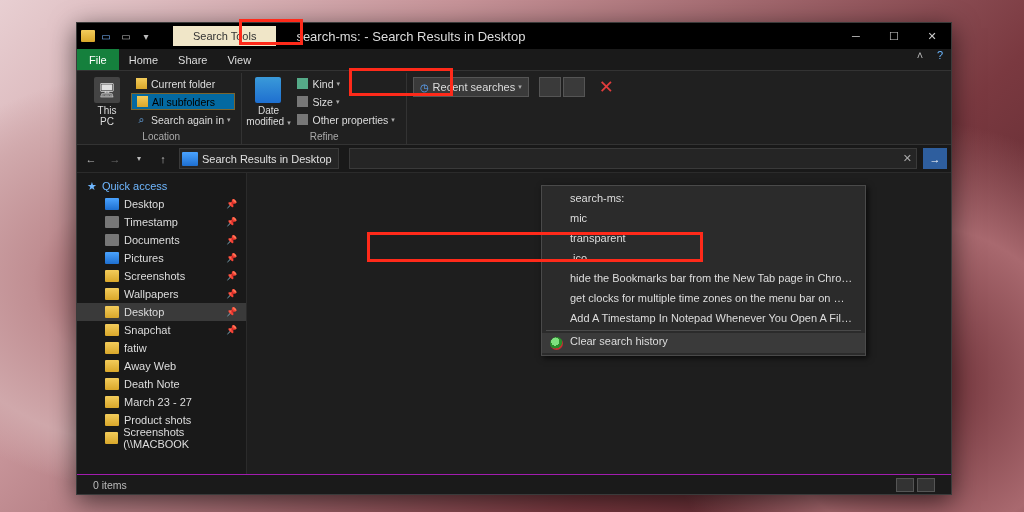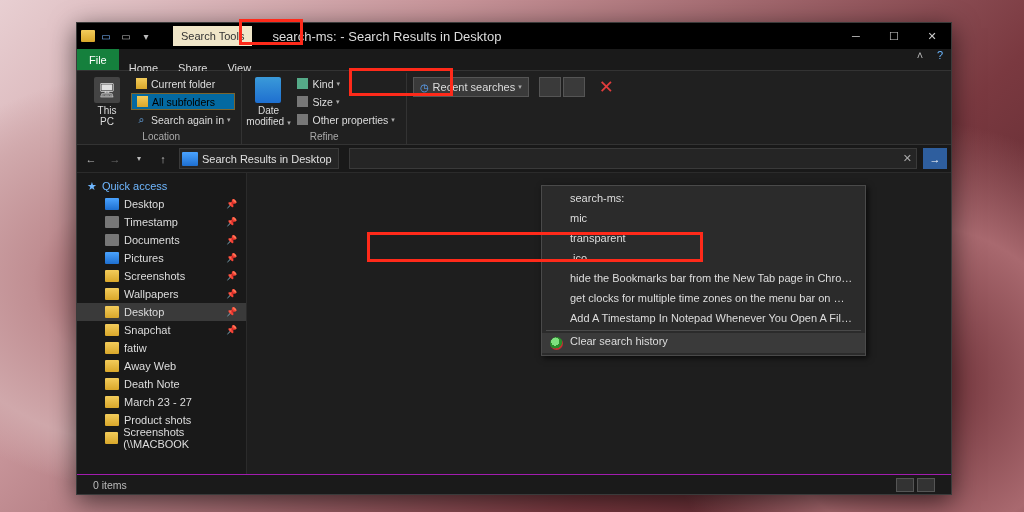--- a/index.html
+++ b/index.html
@@ -14,27 +14,27 @@
   .win {
     position:absolute; left:76px; top:22px; width:876px; height:473px;
     background:#1e1e1e; border:1px solid #3a3a3a; box-shadow:0 6px 24px rgba(0,0,0,0.6);
     display:flex; flex-direction:column; color:#e0e0e0; font-size:11px;
   }
   
   .titlebar { height:26px; background:#000; display:flex; align-items:center; }
   .tb-left { display:flex; align-items:center; gap:2px; padding-left:4px; }
   .qat-ico { width:18px; height:18px; display:flex; align-items:center; justify-content:center; color:#bbb; font-size:10px; }
   .context-tab { margin-left:18px; height:22px; display:flex; align-items:center; }
-  .context-tab-label { background:#f0e6c8; color:#333; height:20px; line-height:20px; padding:0 8px; font-size:11px; }
+  .context-tab-label { background:#f0e6c8; color:#333; height:20px; line-height:20px; padding:0 20px; font-size:11px; }
   .title-text { margin-left:20px; flex:1; text-align:left; color:#ddd; font-size:13px; }
   .wbtns { display:flex; }
   .wbtn { width:38px; height:26px; display:flex; align-items:center; justify-content:center; color:#ccc; font-size:11px; }
   
   .tabs { height:22px; background:#1a1a1a; display:flex; align-items:stretch; border-bottom:1px solid #333; }
-  .tab { padding:8px 10px; line-height:22px; color:#ddd; font-size:11px; }
+  .tab { padding:0 10px; line-height:22px; color:#ddd; font-size:11px; }
   .tab.file { background:#15803d; color:#fff; padding:0 12px; }
   .tab-spacer { flex:1; }
   .help { width:22px; text-align:center; color:#6bb6ff; }
   .expand { width:18px; text-align:center; color:#bbb; }
   
   .ribbon { height:74px; background:#202020; display:flex; border-bottom:1px solid #333; padding:2px 4px 0; }
   .rgrp { display:flex; flex-direction:column; border-right:1px solid #333; padding:2px 6px 0; }
   .rgrp-body { display:flex; gap:4px; flex:1; }
   .rgrp-label { text-align:center; font-size:10px; color:#aaa; padding:1px 0 2px; }
   .big-btn { display:flex; flex-direction:column; align-items:center; justify-content:flex-start; width:40px; padding-top:2px; }

